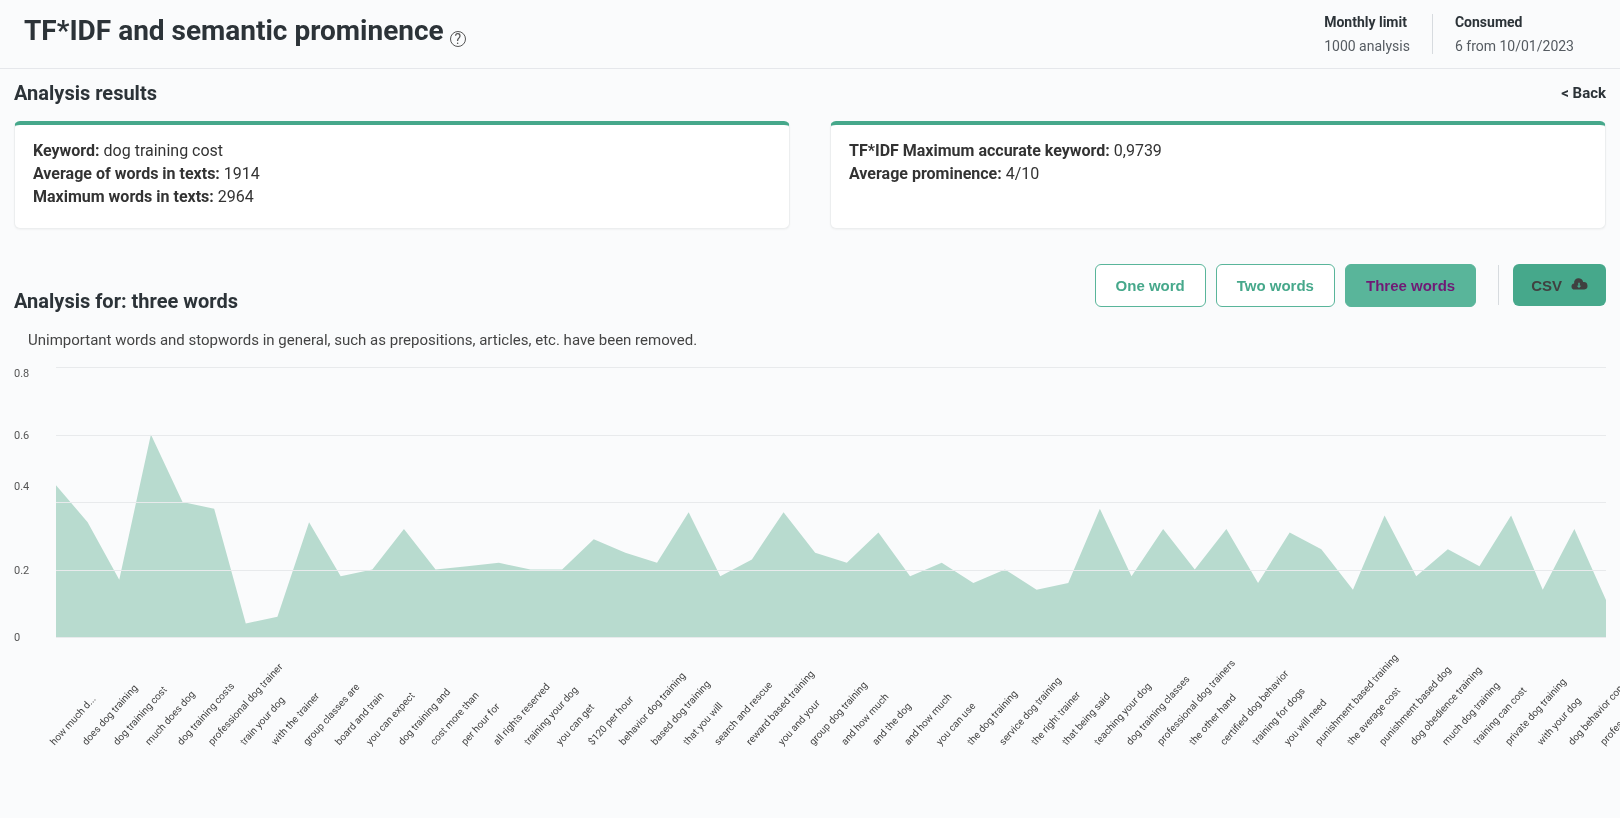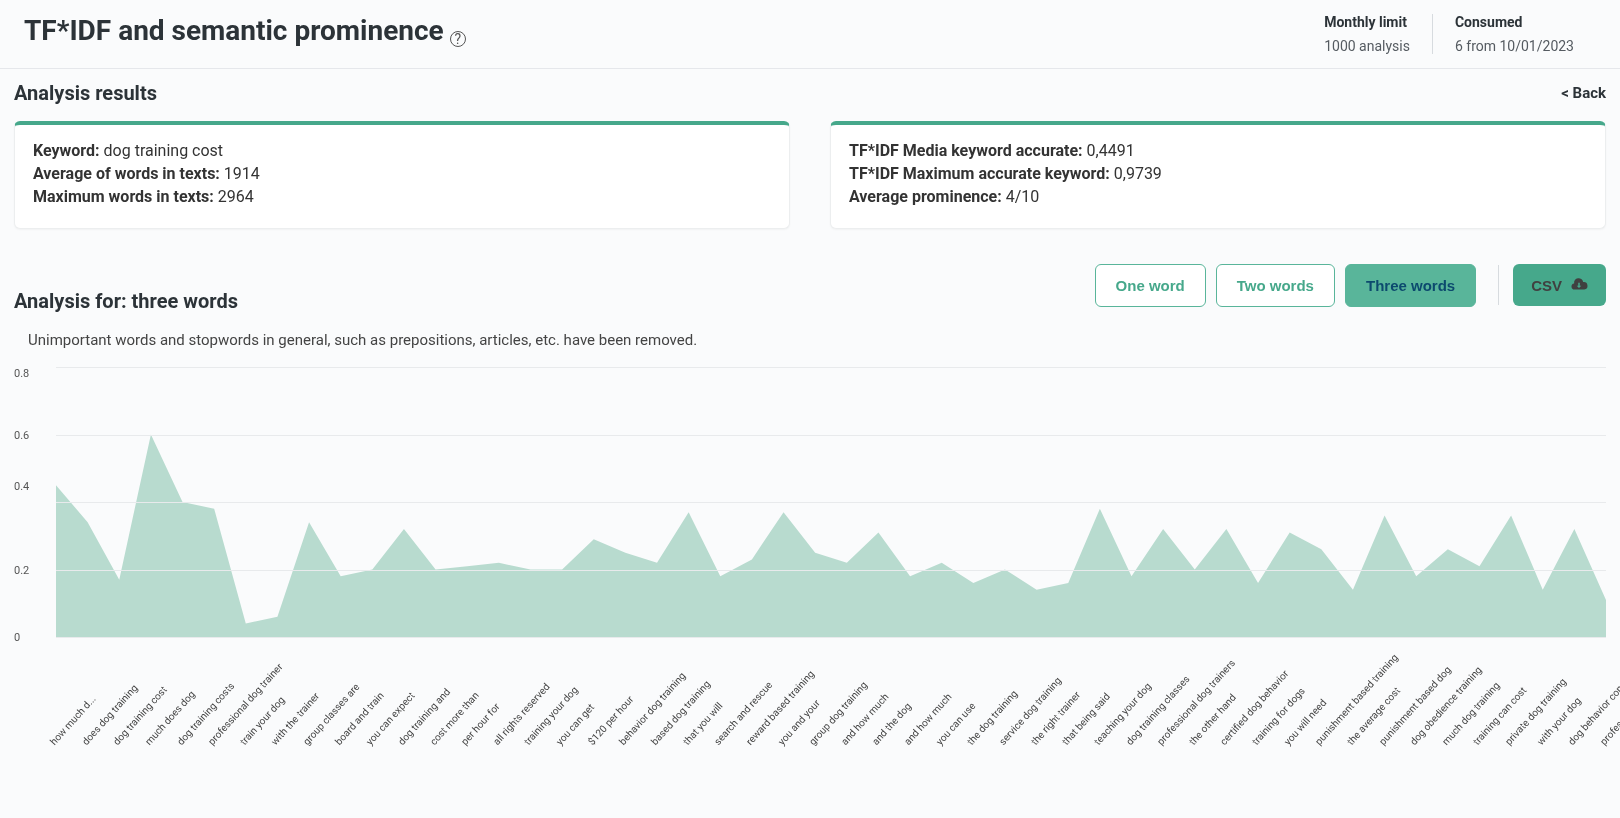--- a/index.html
+++ b/index.html
@@ -18,21 +18,21 @@
   .section-title { font-size: 20px; font-weight: 700; }
   .back-link { font-size: 15px; font-weight: 700; color: #2c3338; cursor: pointer; text-decoration: none; }
   .cards { display: flex; gap: 40px; padding: 16px 14px 0 14px; }
   .card { flex: 1; background: #fff; border: 1px solid #eceeef; border-top: 4px solid #46a88b; border-radius: 6px; padding: 16px 18px 18px 18px; box-shadow: 0 1px 2px rgba(0,0,0,0.04); }
   .card-line { font-size: 16px; color: #333; margin-bottom: 4px; }
   .card-line b { font-weight: 700; }
   .analysis-row { display: flex; justify-content: space-between; align-items: center; padding: 28px 14px 0 14px; }
   .analysis-title { font-size: 20px; font-weight: 700; margin-top: 32px; }
   .btn-group { display: flex; align-items: center; }
   .word-btn { border: 1px solid #59b59a; background: #fff; color: #46a88b; font-weight: 700; font-size: 15px; padding: 12px 20px; border-radius: 6px; margin-left: 10px; cursor: pointer; }
-  .word-btn.active { background: #59b59a; color: #0c4a6e; }
+  .word-btn.active { background: #59b59a; color: #701a75; }
   .divider-v { width: 1px; height: 40px; background: #d7dbdf; margin: 0 14px 0 22px; }
   .csv-btn { background: #46a88b; color: #404040; border: none; font-weight: 700; font-size: 15px; padding: 12px 18px; border-radius: 6px; cursor: pointer; display: inline-flex; align-items: center; gap: 8px; }
   .csv-btn svg { width: 18px; height: 18px; }
   .note { padding: 18px 14px 0 28px; font-size: 15px; color: #444; }
   .chart-wrap { position: relative; margin: 18px 14px 0 14px; height: 380px; }
   .y-label { position: absolute; left: 0; font-size: 11px; color: #555; transform: translateY(-50%); }
   .grid-line { position: absolute; left: 42px; right: 0; height: 1px; background: #e8eaec; }
   .plot-area { position: absolute; left: 42px; right: 0; top: 0; bottom: 110px; }
   .plot-area svg { width: 100%; height: 100%; display: block; }
   .x-labels { position: absolute; left: 42px; right: 0; bottom: 0; height: 108px; }
@@ -65,21 +65,20 @@
   </div>
 </div>
 
 <div class="cards">
   <div class="card">
     <div class="card-line"><b>Keyword:</b> <span>dog training cost</span></div>
     <div class="card-line"><b>Average of words in texts:</b> <span>1914</span></div>
     <div class="card-line"><b>Maximum words in texts:</b> <span>2964</span></div>
   </div>
   <div class="card">
-    <div class="card-line"><b>TF*IDF Media keyword accurate:</b> <span>0,4491</span></div>
     <div class="card-line"><b>TF*IDF Maximum accurate keyword:</b> <span>0,9739</span></div>
     <div class="card-line"><b>Average prominence:</b> <span>4/10</span></div>
   </div>
 </div>
 
 <div class="analysis-row">
   <div class="analysis-title">Analysis for: three words</div>
   <div class="btn-group">
     <button class="word-btn">One word</button>
     <button class="word-btn">Two words</button>

